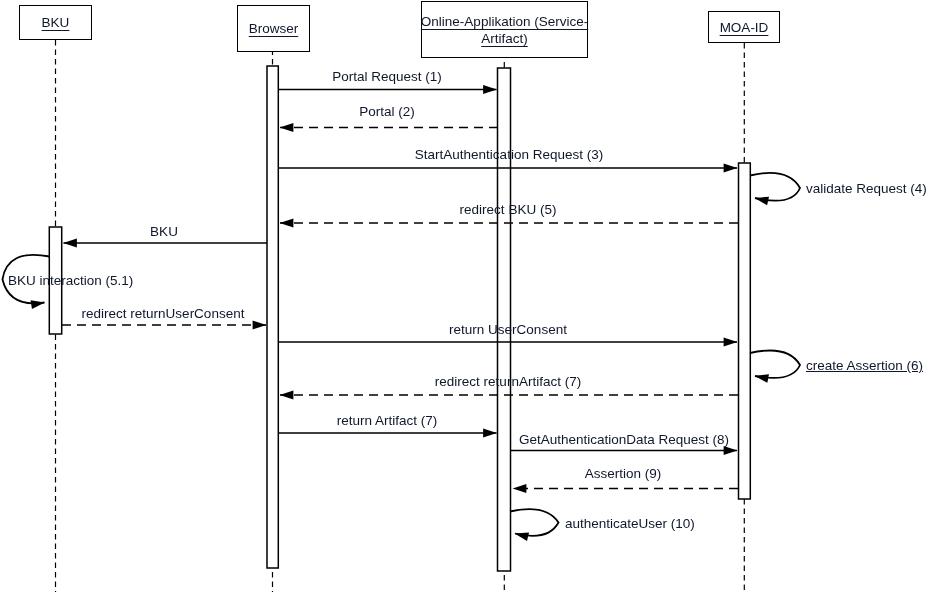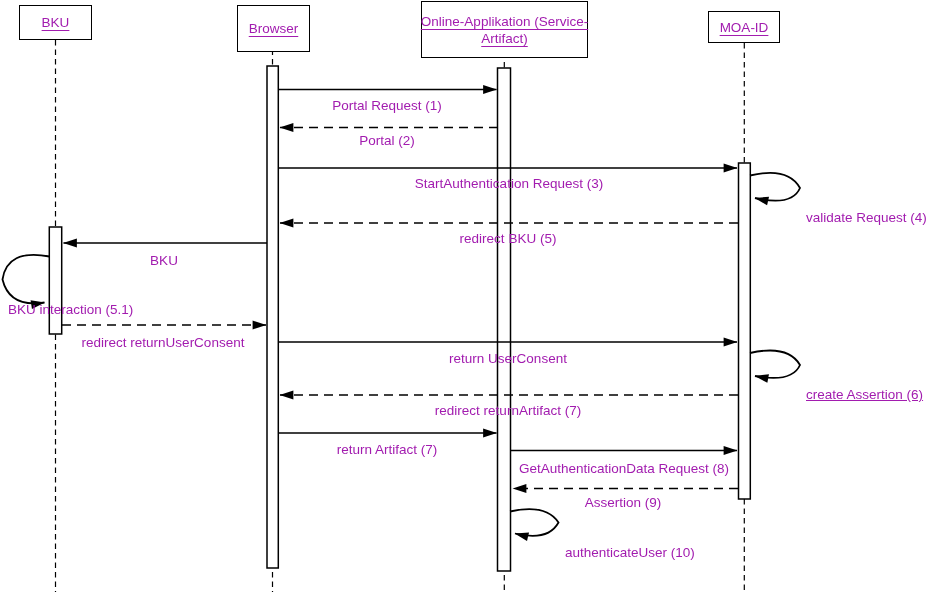--- a/index.html
+++ b/index.html
@@ -1,33 +1,33 @@
 <!DOCTYPE html>
 <html><head>
 <meta charset="utf-8">
 <style>
   html,body{margin:0;padding:0;background:#ffffff;}
   #stage{
     position:relative;width:936px;height:592px;background:#ffffff;overflow:hidden;
-    font-family:"Liberation Sans",sans-serif;color:#a21caf;
+    font-family:"Liberation Sans",sans-serif;color:#0f172a;
   }
   #wires{position:absolute;left:0;top:0;}
   .lifeline{stroke:#000;stroke-width:1.2;stroke-dasharray:5.5 4;fill:none;}
   .bar{fill:#ffffff;stroke:#000;stroke-width:1.5;}
   .solid{stroke:#000;stroke-width:1.7;fill:none;}
   .dashed{stroke:#000;stroke-width:1.7;stroke-dasharray:9 6;fill:none;}
   .loop{stroke:#000;stroke-width:1.8;fill:none;}
   .actor{
     position:absolute;box-sizing:border-box;border:1.5px solid #000;background:#fff;
     display:flex;flex-direction:column;align-items:center;justify-content:center;
     font-size:13.5px;line-height:17px;text-align:center;
   }
   .actor span{text-decoration:underline;text-underline-offset:3px;white-space:nowrap;}
   .msg{
-    position:absolute;font-size:13.5px;line-height:17px;white-space:nowrap;margin-top:29px;
+    position:absolute;font-size:13.5px;line-height:17px;white-space:nowrap;
   }
   .msg.center{transform:translateX(-50%);}
 </style>
 </head>
 <body>
 
 <div id="stage">
 
   <svg id="wires" width="936" height="592" viewBox="0 0 936 592">
     <defs>

